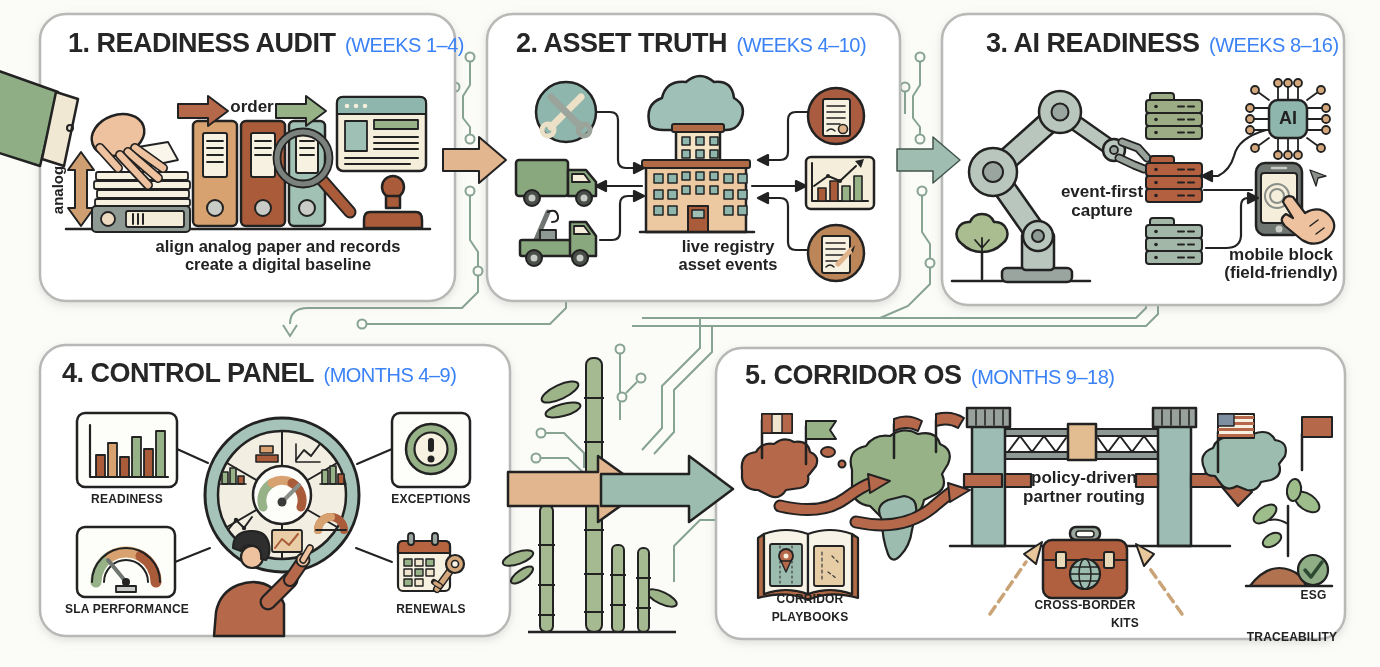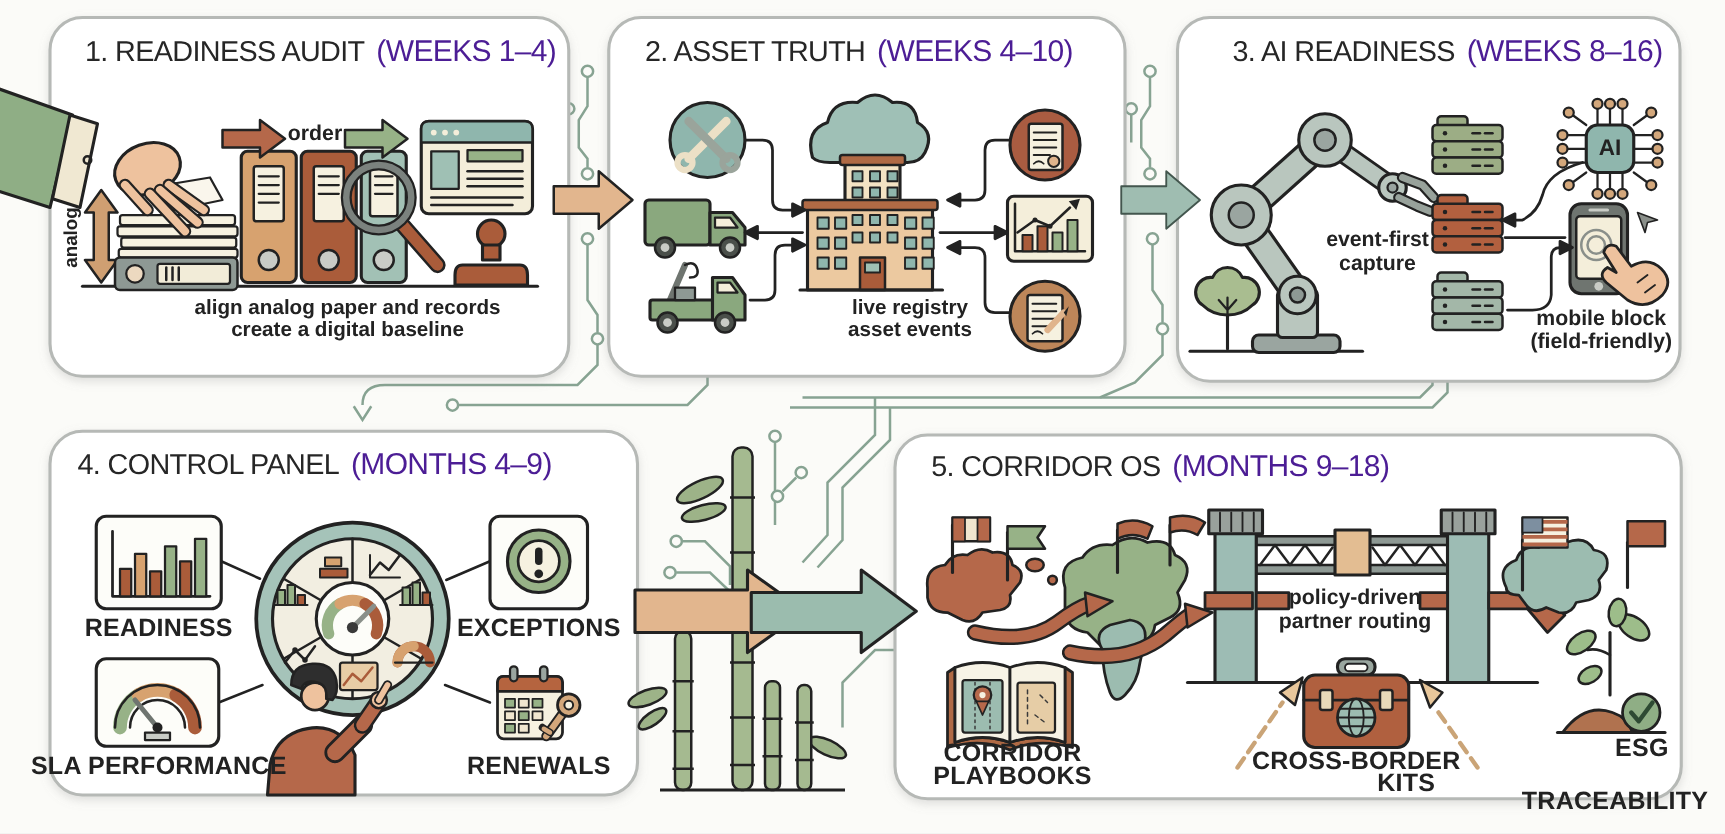--- a/index.html
+++ b/index.html
@@ -2,25 +2,25 @@
 <html><head>
 <meta charset="utf-8">
 <style>
   html,body{margin:0;padding:0;background:#e8e8e6;}
   #stage{position:relative;width:1380px;height:667px;background:#fbfbf8;overflow:hidden;
          font-family:"Liberation Sans", sans-serif;}
   #scene{position:absolute;left:0;top:0;width:1380px;height:667px;}
   .txt{position:absolute;color:#222;font-weight:bold;white-space:nowrap;}
   .center{transform:translateX(-50%);text-align:center;}
   .panel-title{position:absolute;white-space:nowrap;color:#262626;}
-  .panel-title .t-main{font-size:23px;font-weight:400;letter-spacing:-0.5px;}
-  .panel-title .t-sub{font-size:24px;font-weight:400;letter-spacing:-0.5px;color:#4c1d95;margin-left:5px;}
+  .panel-title .t-main{font-size:27px;font-weight:700;letter-spacing:-0.5px;}
+  .panel-title .t-sub{font-size:20px;font-weight:400;letter-spacing:-0.5px;color:#3b82f6;margin-left:5px;}
   .cap{font-size:16.5px;line-height:1;margin-left:31px;}
   .lbl15{font-size:15px;}
-  .lbl16{font-size:20px;letter-spacing:0.2px;}
+  .lbl16{font-size:12px;letter-spacing:0.2px;}
   .lbl17{font-size:17px;}
   .rot{transform:translate(-50%,-50%) rotate(-90deg);}
 </style>
 </head>
 <body>
 
 <div id="stage">
 
 <svg id="scene" viewBox="0 0 1380 667">
   <defs>

